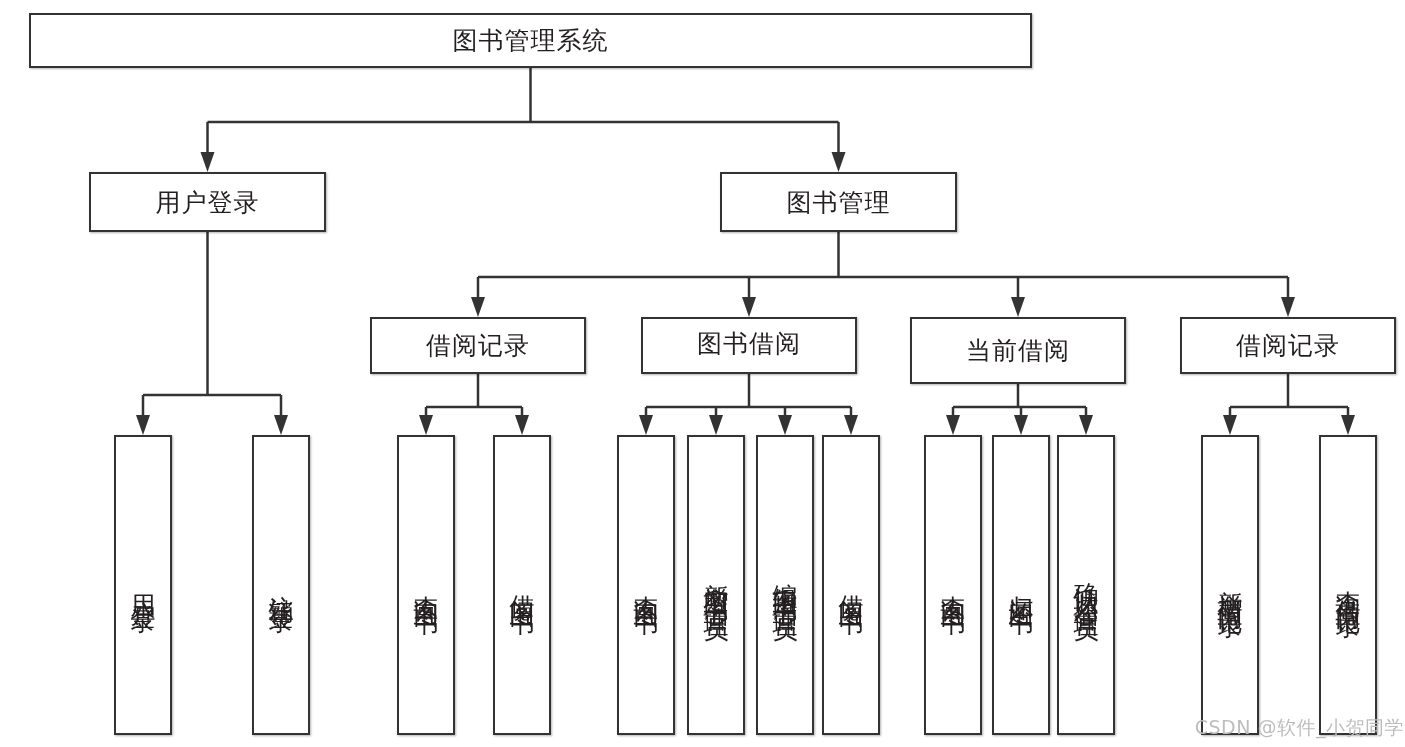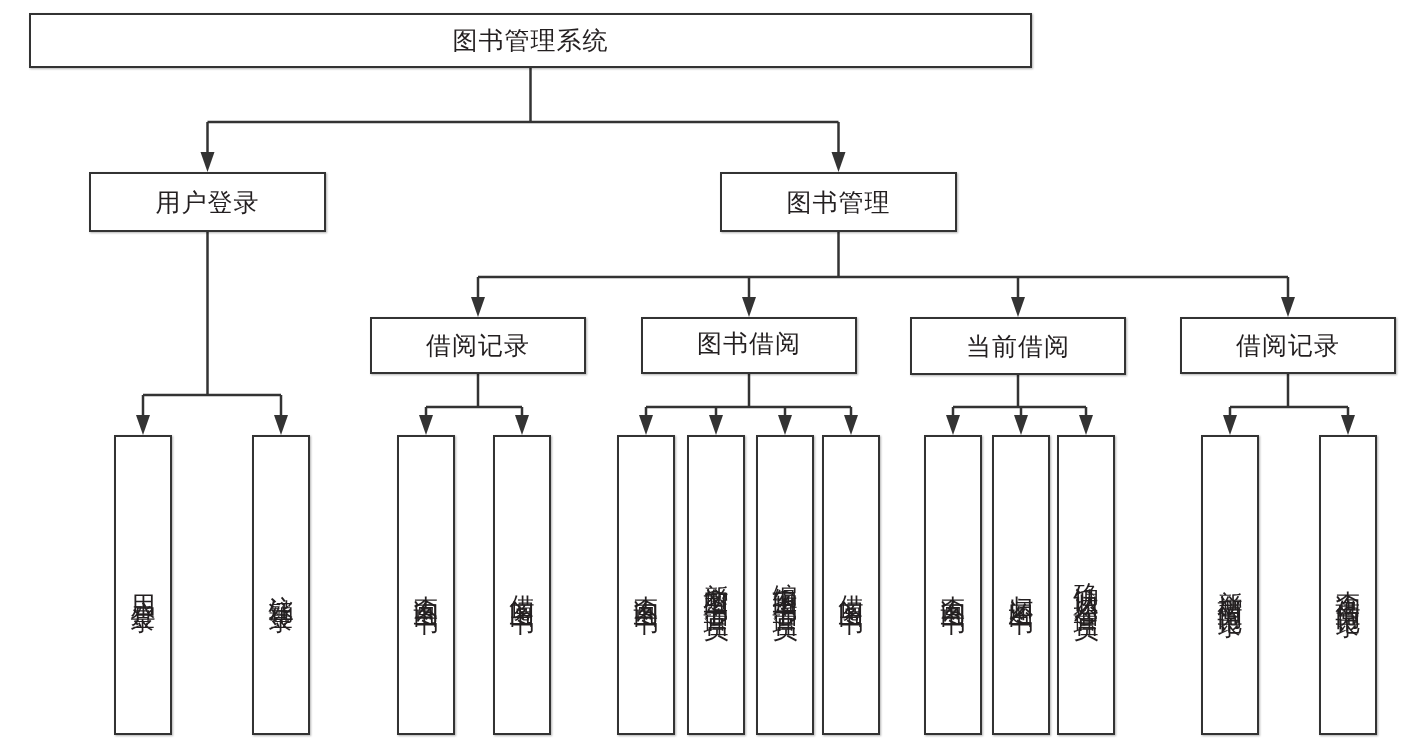--- a/index.html
+++ b/index.html
@@ -149,21 +149,21 @@
   <div class="node-box" id="node-user-logout-leaf" style="left: 243px; top: 435px; width: 58px; height: 300px;">
     <span class="node-label-v">注销登录</span>
   </div>
 
   <div class="node-box" id="node-new-book-recommend" style="left: 361px; top: 317px; width: 216px; height: 57px;">
     <span class="node-label-h">借阅记录</span>
   </div>
   <div class="node-box" id="node-book-borrow" style="left: 632px; top: 317px; width: 216px; height: 57px; font-family: Liberation Mono, monospace;">
     <span class="node-label-h">图书借阅</span>
   </div>
-  <div class="node-box" id="node-current-borrow" style="left: 901px; top: 317px; width: 216px; height: 58px;">
+  <div class="node-box" id="node-current-borrow" style="left: 901px; top: 317px; width: 216px; height: 67px;">
     <span class="node-label-h">当前借阅</span>
   </div>
   <div class="node-box" id="node-borrow-records" style="left: 1171px; top: 317px; width: 216px; height: 57px; align-items: center;">
     <span class="node-label-h">借阅记录</span>
   </div>
 
   <div class="node-box" id="node-recommend-query-book" style="left: 388px; top: 435px; width: 58px; height: 300px;">
     <span class="node-label-v">查询图书</span>
   </div>
   <div class="node-box" id="node-recommend-borrow-book" style="left: 484px; top: 435px; width: 58px; height: 300px;">
@@ -193,13 +193,14 @@
     <span class="node-label-v">确认归还（管理员）</span>
   </div>
 
   <div class="node-box" id="node-records-add-record" style="left: 1192px; top: 435px; width: 58px; height: 300px;">
     <span class="node-label-v">新增借阅记录</span>
   </div>
   <div class="node-box" id="node-records-query-record" style="left: 1310px; top: 435px; width: 58px; height: 300px;">
     <span class="node-label-v">查询借阅记录</span>
   </div>
 
+  <div class="watermark">CSDN @软件_小贺同学</div>
 </div>
 
 </body></html>

